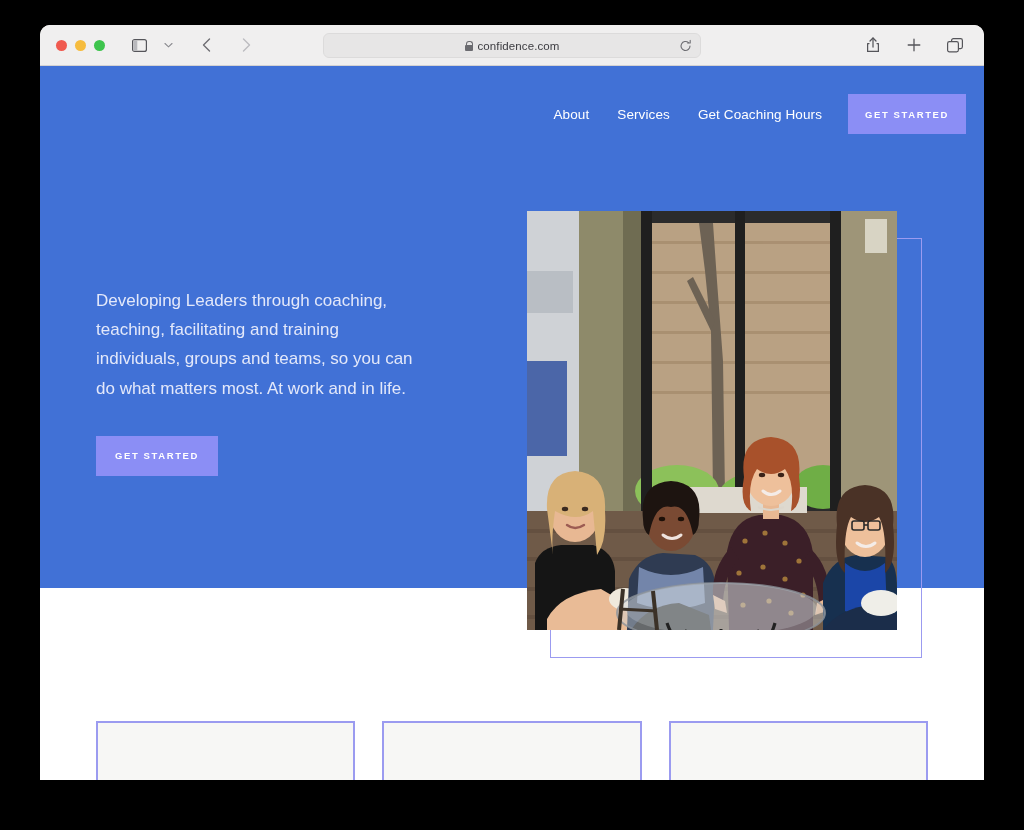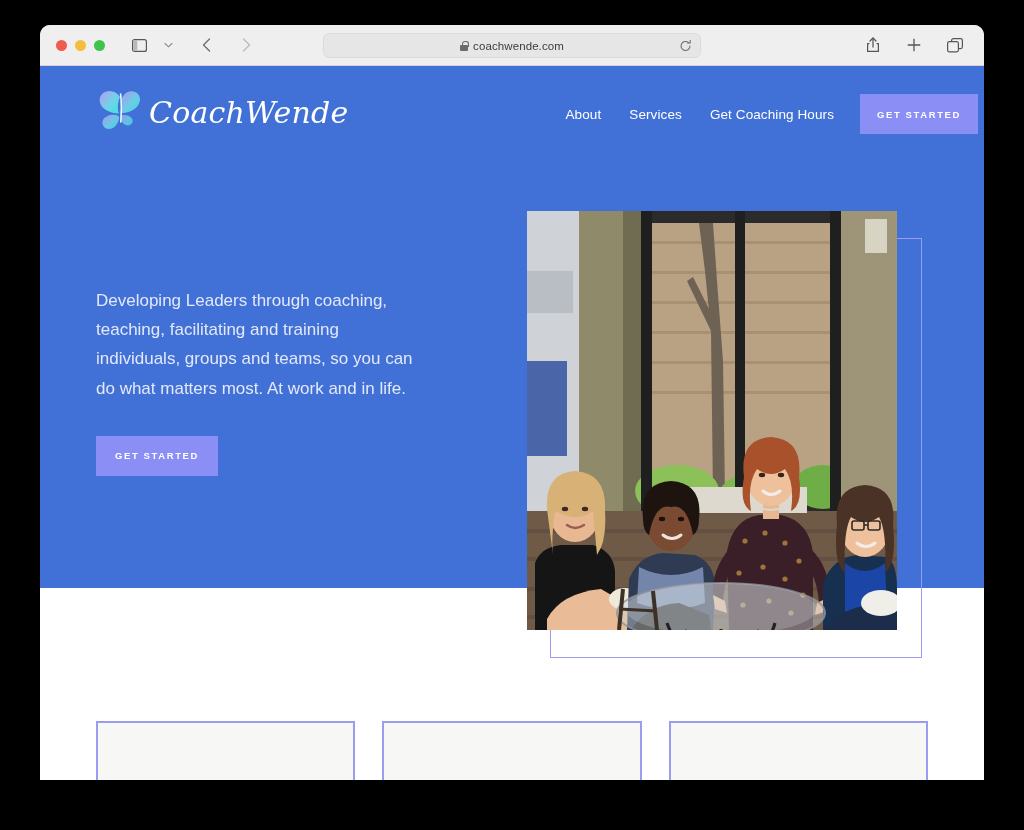--- a/index.html
+++ b/index.html
@@ -151,21 +151,21 @@
     font-family: "DejaVu Serif", serif;
     font-style: italic;
     font-size: 30px;
     color: #ffffff;
     letter-spacing: 0.2px;
     white-space: nowrap;
   }
 
   #main-nav {
     position: absolute;
-    right: 6px;
+    right: 18px;
     top: 28px;
     display: flex;
     align-items: center;
     gap: 0;
   }
   .nav-link {
     font-size: 13.5px;
     color: #ffffff;
     text-decoration: none;
     white-space: nowrap;
@@ -299,21 +299,21 @@
       </span>
       <span class="icon-btn">
         <svg width="9" height="14" viewBox="0 0 9 14" fill="none">
           <path d="M1.5 1L7.5 7L1.5 13" stroke="#bcbcc0" stroke-width="1.4" stroke-linecap="round" stroke-linejoin="round"></path>
         </svg>
       </span>
     </div>
 
     <div id="address-bar">
       <span class="lock-icon"></span>
-      <span id="url-text">coachwende.com</span>
+      <span id="url-text">confidence.com</span>
       <span id="reload-btn">
         <svg width="13" height="13" viewBox="0 0 13 13" fill="none">
           <path d="M11 6.5a4.5 4.5 0 1 1-1.5-3.35" stroke="#6e6e73" stroke-width="1.1" stroke-linecap="round"></path>
           <path d="M11.2 0.9V3.5H8.6" stroke="#6e6e73" stroke-width="1.1" stroke-linecap="round" stroke-linejoin="round"></path>
         </svg>
       </span>
     </div>
 
     <div id="right-tools">
       <span class="icon-btn">
@@ -336,37 +336,20 @@
       </span>
     </div>
   </div>
 
   <div id="page">
 
     <div id="hero"></div>
 
     <div id="site-header">
 
-      <div id="brand">
-        <svg id="butterfly-icon" viewBox="0 0 46 48" fill="none">
-          <defs>
-            <linearGradient id="bwing" x1="0" y1="0" x2="1" y2="1">
-              <stop offset="0%" stop-color="#b79bf2"></stop>
-              <stop offset="55%" stop-color="#6fd4e8"></stop>
-              <stop offset="100%" stop-color="#3fe0e0"></stop>
-            </linearGradient>
-          </defs>
-          <path d="M24 9C20 2 11 1 6 6c-4 4-3 12 4 16 4 2.5 9 3.5 13 3.5C21 21 22 13 24 9z" fill="url(#bwing)"></path>
-          <path d="M26 10c3-7 11-9 16-4 4 4 2 12-5 16-4 2.4-9 3.3-13 3.3 3-4.5 2-11 2-15.3z" fill="url(#bwing)" opacity="0.92"></path>
-          <path d="M20 27c-5-1-11 1-13 5-2 4 1 9 6 9 5 0 9-5 10-10 0.3-1.5 0.3-3 -3-4z" fill="url(#bwing)" opacity="0.88"></path>
-          <path d="M26 27c4-0.5 8 0.5 10 3.5 2 3-0.5 7-4 7-4 0-7-4-7.6-8 -0.2-1.4 0.3-2.3 1.6-2.5z" fill="url(#bwing)" opacity="0.8"></path>
-          <path d="M24.6 6c0.7 6 0.9 18 0.2 28" stroke="#eaf6ff" stroke-width="1.6" stroke-linecap="round"></path>
-        </svg>
-        <span id="brand-name">CoachWende</span>
-      </div>
 
       <nav id="main-nav">
         <a class="nav-link" href="#">About</a>
         <a class="nav-link" href="#">Services</a>
         <a class="nav-link" href="#">Get Coaching Hours</a>
         <button id="nav-cta">GET STARTED</button>
       </nav>
     </div>
 
     <div id="hero-copy">

